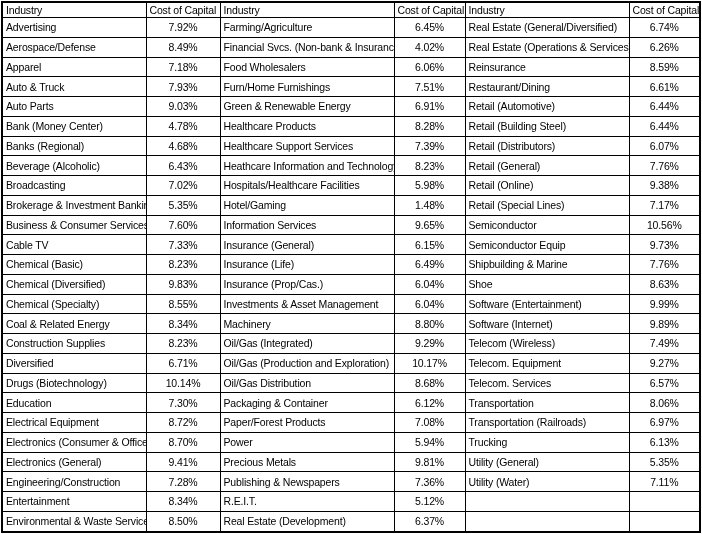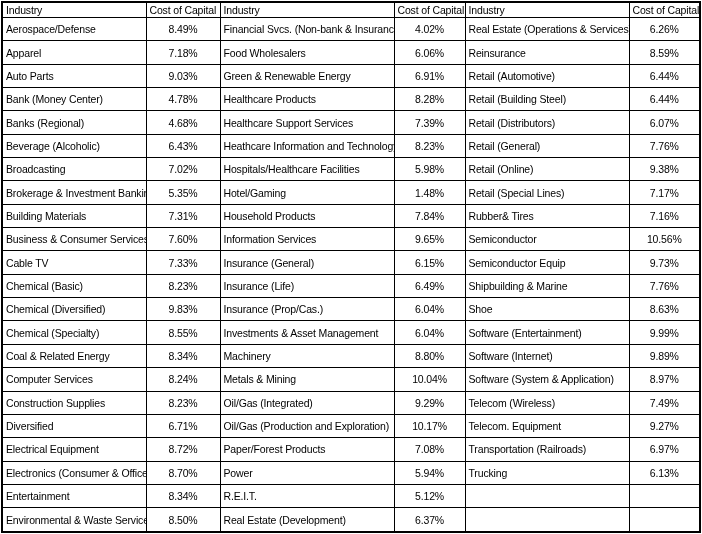--- a/index.html
+++ b/index.html
@@ -57,36 +57,52 @@
         <th class="hdr ind">Industry</th>
         <th class="hdr">Cost of Capital</th>
         <th class="hdr ind">Industry</th>
         <th class="hdr">Cost of Capital</th>
         <th class="hdr ind">Industry</th>
         <th class="hdr">Cost of Capital</th>
       </tr>
     </thead>
     <tbody>
         <tr>
+          <td class="ind">Advertising</td>
+          <td class="val">7.92%</td>
+          <td class="ind">Farming/Agriculture</td>
+          <td class="val">6.45%</td>
+          <td class="ind">Real Estate (General/Diversified)</td>
+          <td class="val">6.74%</td>
+        </tr>
+        <tr>
           <td class="ind">Aerospace/Defense</td>
           <td class="val">8.49%</td>
           <td class="ind">Financial Svcs. (Non-bank &amp; Insurance)</td>
           <td class="val">4.02%</td>
           <td class="ind">Real Estate (Operations &amp; Services)</td>
           <td class="val">6.26%</td>
         </tr>
         <tr>
           <td class="ind">Apparel</td>
           <td class="val">7.18%</td>
           <td class="ind">Food Wholesalers</td>
           <td class="val">6.06%</td>
           <td class="ind">Reinsurance</td>
           <td class="val">8.59%</td>
         </tr>
         <tr>
+          <td class="ind">Auto &amp; Truck</td>
+          <td class="val">7.93%</td>
+          <td class="ind">Furn/Home Furnishings</td>
+          <td class="val">7.51%</td>
+          <td class="ind">Restaurant/Dining</td>
+          <td class="val">6.61%</td>
+        </tr>
+        <tr>
           <td class="ind">Auto Parts</td>
           <td class="val">9.03%</td>
           <td class="ind">Green &amp; Renewable Energy</td>
           <td class="val">6.91%</td>
           <td class="ind">Retail (Automotive)</td>
           <td class="val">6.44%</td>
         </tr>
         <tr>
           <td class="ind">Bank (Money Center)</td>
           <td class="val">4.78%</td>
@@ -121,28 +137,20 @@
         </tr>
         <tr>
           <td class="ind">Brokerage &amp; Investment Banking</td>
           <td class="val">5.35%</td>
           <td class="ind">Hotel/Gaming</td>
           <td class="val">1.48%</td>
           <td class="ind">Retail (Special Lines)</td>
           <td class="val">7.17%</td>
         </tr>
         <tr>
-          <td class="ind">Building Materials</td>
-          <td class="val">7.31%</td>
-          <td class="ind">Household Products</td>
-          <td class="val">7.84%</td>
-          <td class="ind">Rubber&amp; Tires</td>
-          <td class="val">7.16%</td>
-        </tr>
-        <tr>
           <td class="ind">Business &amp; Consumer Services</td>
           <td class="val">7.60%</td>
           <td class="ind">Information Services</td>
           <td class="val">9.65%</td>
           <td class="ind">Semiconductor</td>
           <td class="val">10.56%</td>
         </tr>
         <tr>
           <td class="ind">Cable TV</td>
           <td class="val">7.33%</td>
@@ -177,60 +185,84 @@
         </tr>
         <tr>
           <td class="ind">Coal &amp; Related Energy</td>
           <td class="val">8.34%</td>
           <td class="ind">Machinery</td>
           <td class="val">8.80%</td>
           <td class="ind">Software (Internet)</td>
           <td class="val">9.89%</td>
         </tr>
         <tr>
-          <td class="ind">Computer Services</td>
-          <td class="val">8.24%</td>
-          <td class="ind">Metals &amp; Mining</td>
-          <td class="val">10.04%</td>
-          <td class="ind">Software (System &amp; Application)</td>
-          <td class="val">8.97%</td>
-        </tr>
-        <tr>
           <td class="ind">Construction Supplies</td>
           <td class="val">8.23%</td>
           <td class="ind">Oil/Gas (Integrated)</td>
           <td class="val">9.29%</td>
           <td class="ind">Telecom (Wireless)</td>
           <td class="val">7.49%</td>
         </tr>
         <tr>
           <td class="ind">Diversified</td>
           <td class="val">6.71%</td>
           <td class="ind">Oil/Gas (Production and Exploration)</td>
           <td class="val">10.17%</td>
           <td class="ind">Telecom. Equipment</td>
           <td class="val">9.27%</td>
         </tr>
         <tr>
+          <td class="ind">Drugs (Biotechnology)</td>
+          <td class="val">10.14%</td>
+          <td class="ind">Oil/Gas Distribution</td>
+          <td class="val">8.68%</td>
+          <td class="ind">Telecom. Services</td>
+          <td class="val">6.57%</td>
+        </tr>
+        <tr>
+          <td class="ind">Education</td>
+          <td class="val">7.30%</td>
+          <td class="ind">Packaging &amp; Container</td>
+          <td class="val">6.12%</td>
+          <td class="ind">Transportation</td>
+          <td class="val">8.06%</td>
+        </tr>
+        <tr>
           <td class="ind">Electrical Equipment</td>
           <td class="val">8.72%</td>
           <td class="ind">Paper/Forest Products</td>
           <td class="val">7.08%</td>
           <td class="ind">Transportation (Railroads)</td>
           <td class="val">6.97%</td>
         </tr>
         <tr>
           <td class="ind">Electronics (Consumer &amp; Office)</td>
           <td class="val">8.70%</td>
           <td class="ind">Power</td>
           <td class="val">5.94%</td>
           <td class="ind">Trucking</td>
           <td class="val">6.13%</td>
         </tr>
         <tr>
+          <td class="ind">Electronics (General)</td>
+          <td class="val">9.41%</td>
+          <td class="ind">Precious Metals</td>
+          <td class="val">9.81%</td>
+          <td class="ind">Utility (General)</td>
+          <td class="val">5.35%</td>
+        </tr>
+        <tr>
+          <td class="ind">Engineering/Construction</td>
+          <td class="val">7.28%</td>
+          <td class="ind">Publishing &amp; Newspapers</td>
+          <td class="val">7.36%</td>
+          <td class="ind">Utility (Water)</td>
+          <td class="val">7.11%</td>
+        </tr>
+        <tr>
           <td class="ind">Entertainment</td>
           <td class="val">8.34%</td>
           <td class="ind">R.E.I.T.</td>
           <td class="val">5.12%</td>
           <td class="ind"></td>
           <td class="val"></td>
         </tr>
         <tr>
           <td class="ind">Environmental &amp; Waste Services</td>
           <td class="val">8.50%</td>

